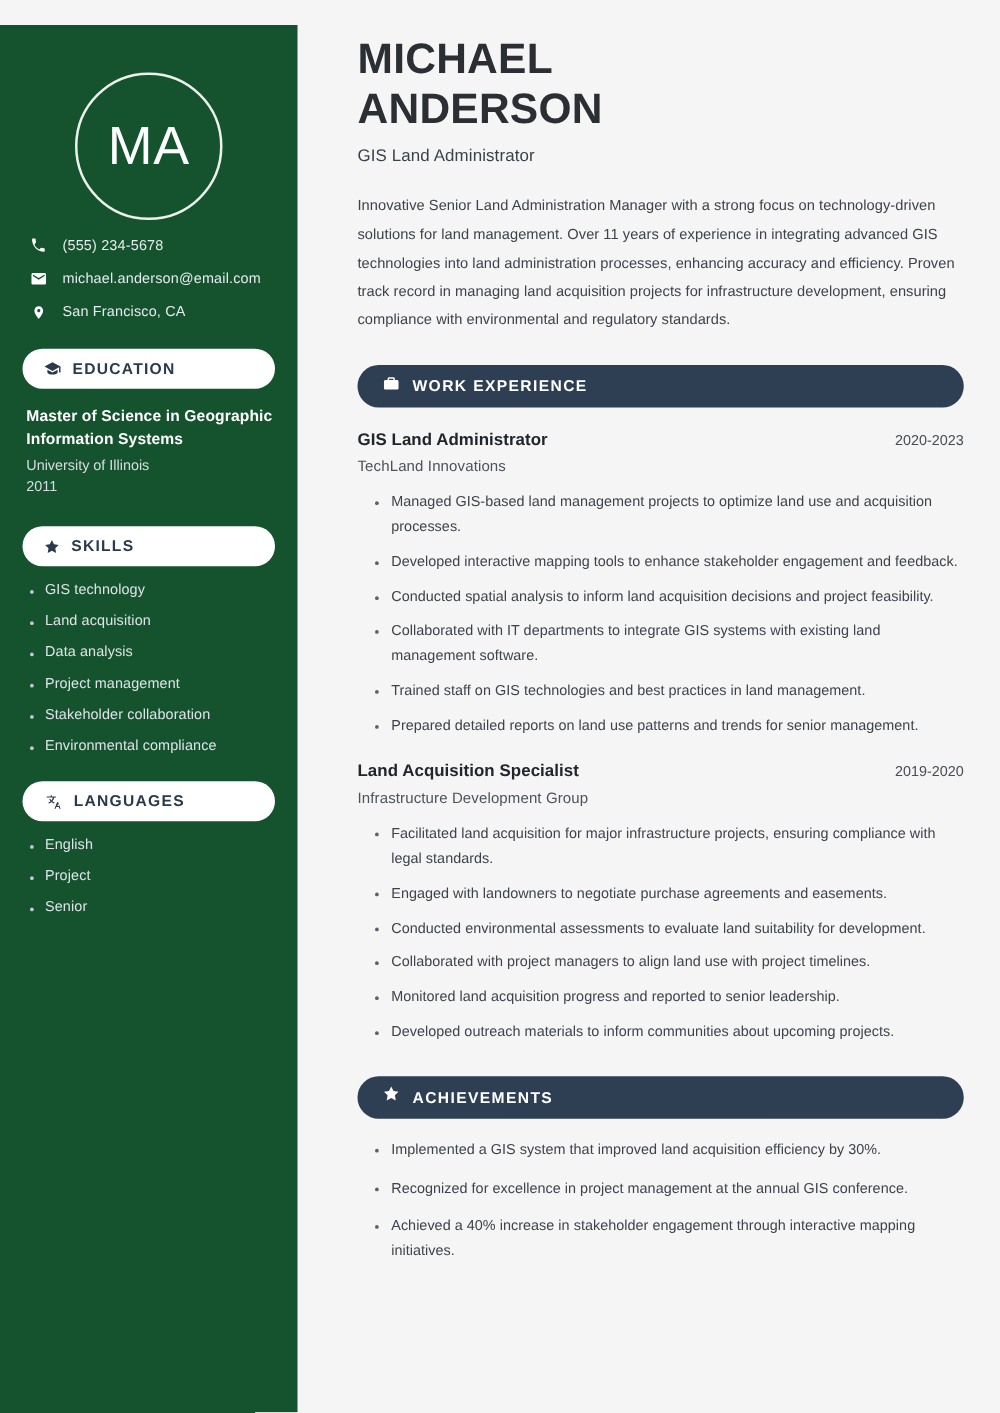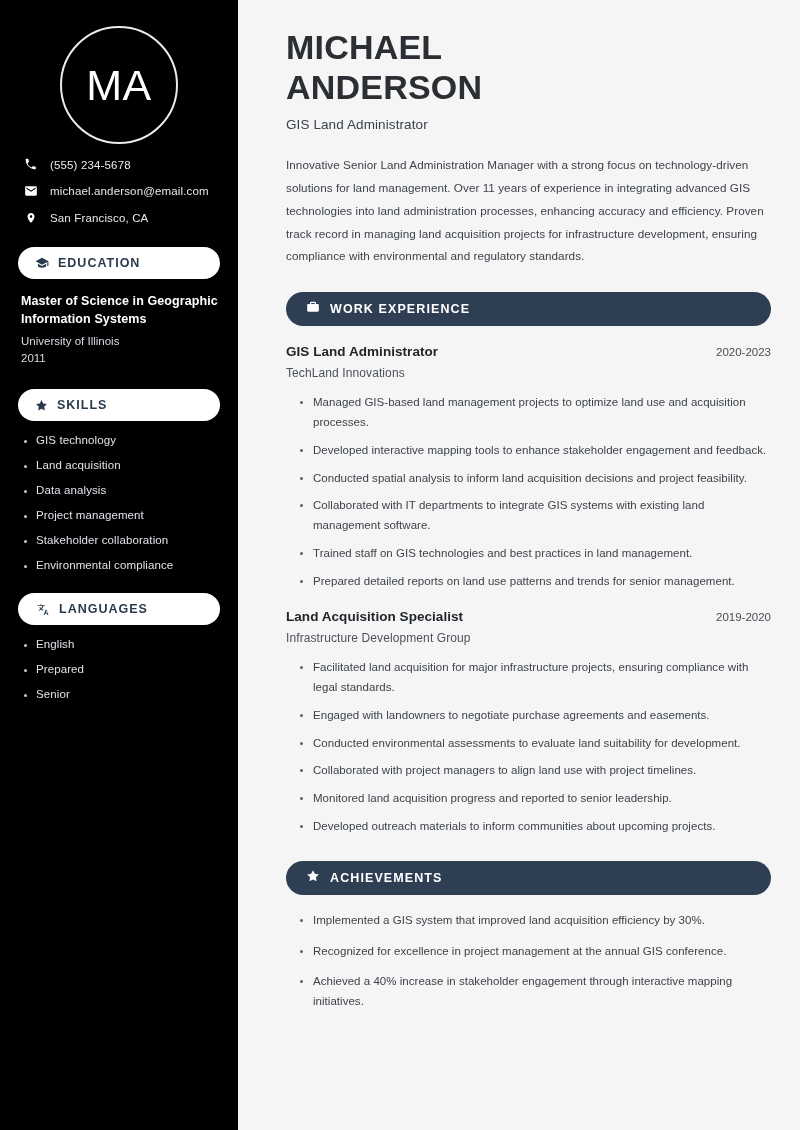--- a/index.html
+++ b/index.html
@@ -14,24 +14,25 @@
     width:800px; height:1130px;
     display:flex;
     background:#f5f5f6;
     overflow:hidden;
   }
 
   
   .sidebar {
     width:238px;
     flex:0 0 238px;
-    background:#000000;
+    background:#14532d;
     color:#ffffff;
-    padding:0 18px;
+    padding:12px 18px;
     position:relative;
+    margin-top:20px;
   }
   .monogram-wrap {
     display:flex; justify-content:center;
     margin-top:26px;
   }
   .monogram {
     width:118px; height:118px;
     border:2px solid rgba(255,255,255,0.92);
     border-radius:50%;
     display:flex; align-items:center; justify-content:center;
@@ -289,21 +290,21 @@
         <svg width="15" height="13" viewBox="0 0 24 24" fill="#2a3a4d">
           <path d="M2.5 4h6V2.3h1.6V4h6v1.6h-2.3c-.5 2.1-1.5 3.9-2.9 5.3 1 .8 2.1 1.4 3.3 1.9l-.6 1.6c-1.5-.6-2.8-1.4-4-2.4-1.2 1-2.5 1.8-4 2.4l-.6-1.6c1.2-.5 2.3-1.1 3.3-1.9-.9-.9-1.6-2-2.1-3.2h1.7c.4.8.9 1.5 1.5 2.1 1.1-1.1 1.9-2.5 2.3-4.2H2.5V4z"></path>
           <path d="M17.8 12.5h1.8L23 22h-1.8l-.8-2.3h-3.8L15.8 22H14l3.8-9.5zm.4 5.7h2.7l-1.3-3.9-1.4 3.9z"></path>
         </svg>
       </span>
       <span class="pill-label">LANGUAGES</span>
     </div>
 
     <ul class="side-list">
       <li>English</li>
-      <li>Prepared</li>
+      <li>Project</li>
       <li>Senior</li>
     </ul>
 
   </aside>
 
   <main class="main">
 
     <h1 class="name">
       <span>MICHAEL</span><br>
       <span>ANDERSON</span>

